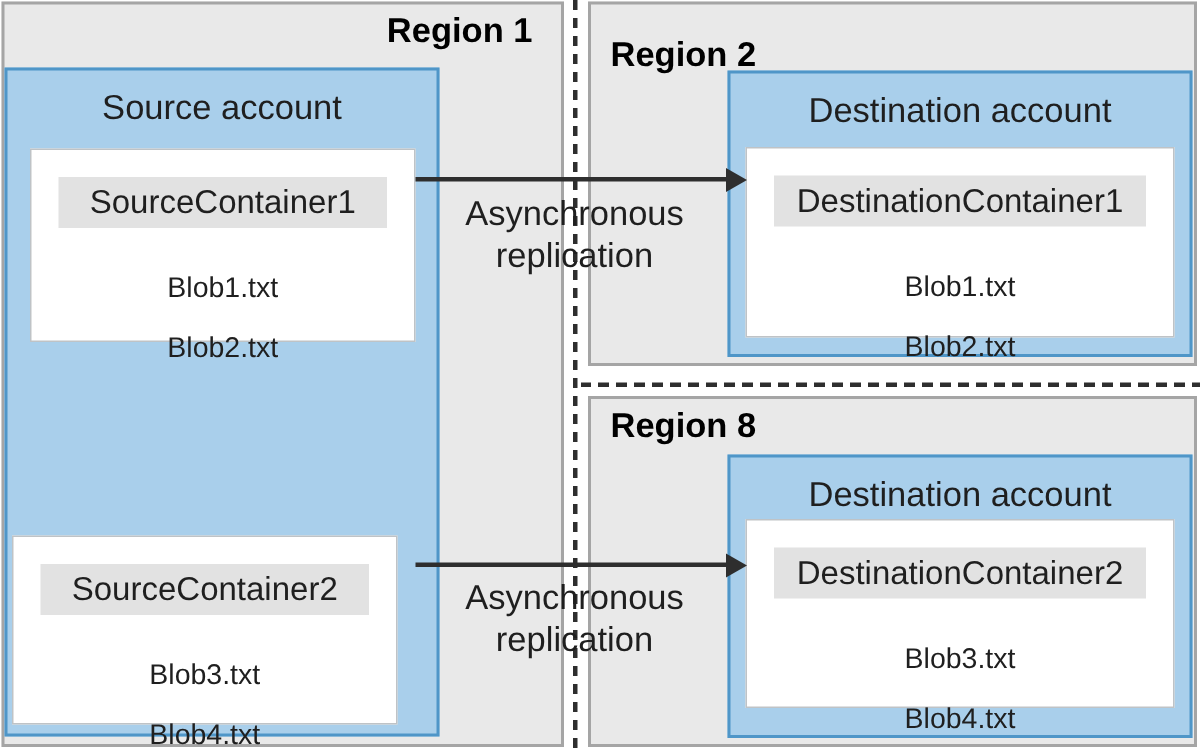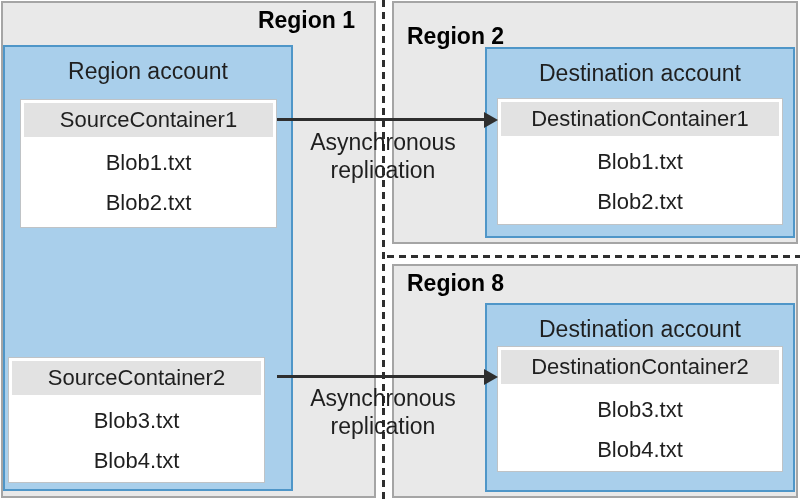--- a/index.html
+++ b/index.html
@@ -22,24 +22,24 @@
     border:2px solid #4f96c8; box-sizing:border-box;
   }
   .account-label {
     text-align:center; font-size:23px; padding-top:11px;
   }
   .container-box {
     position:absolute; background:#ffffff;
     border:1px solid #bfc3c6; box-sizing:border-box;
   }
   .container-header {
-    margin:3px; background:#e2e2e2; height:34px; line-height:34px;
+    margin:18px; background:#e2e2e2; height:34px; line-height:34px;
     text-align:center; font-size:22px;
   }
-  .blob-list { text-align:center; font-size:22px; padding-top:3px; }
+  .blob-list { text-align:center; font-size:19px; padding-top:3px; }
   .blob { line-height:40px; }
   .arrow-line { position:absolute; height:3px; background:#2e2e2e; }
   .arrow-head {
     position:absolute; width:0; height:0;
     border-left:14px solid #2e2e2e;
     border-top:8px solid transparent;
     border-bottom:8px solid transparent;
   }
   .arrow-label {
     position:absolute; width:190px; text-align:center;
@@ -64,21 +64,21 @@
   <div class="panel" style="left:392px; top:264px; width:406px; height:234px;"></div>
 
   <div class="panel-title" style="right:445px; top:7px;">Region 1</div>
   <div class="panel-title" style="left:407px; top:7px;margin-top:16px;">Region 2</div>
   <div class="panel-title" style="left:407px; top:270px;">Region 8</div>
 
   <div class="dash-v"></div>
   <div class="dash-h"></div>
 
   <div class="account" style="left:3px; top:45px; width:290px; height:446px;">
-    <div class="account-label">Region account</div>
+    <div class="account-label">Source account</div>
   </div>
 
   <div class="container-box" style="left:20px; top:99px; width:257px; height:129px;">
     <div class="container-header">SourceContainer1</div>
     <div class="blob-list">
       <div class="blob">Blob1.txt</div>
       <div class="blob">Blob2.txt</div>
     </div>
   </div>
 

